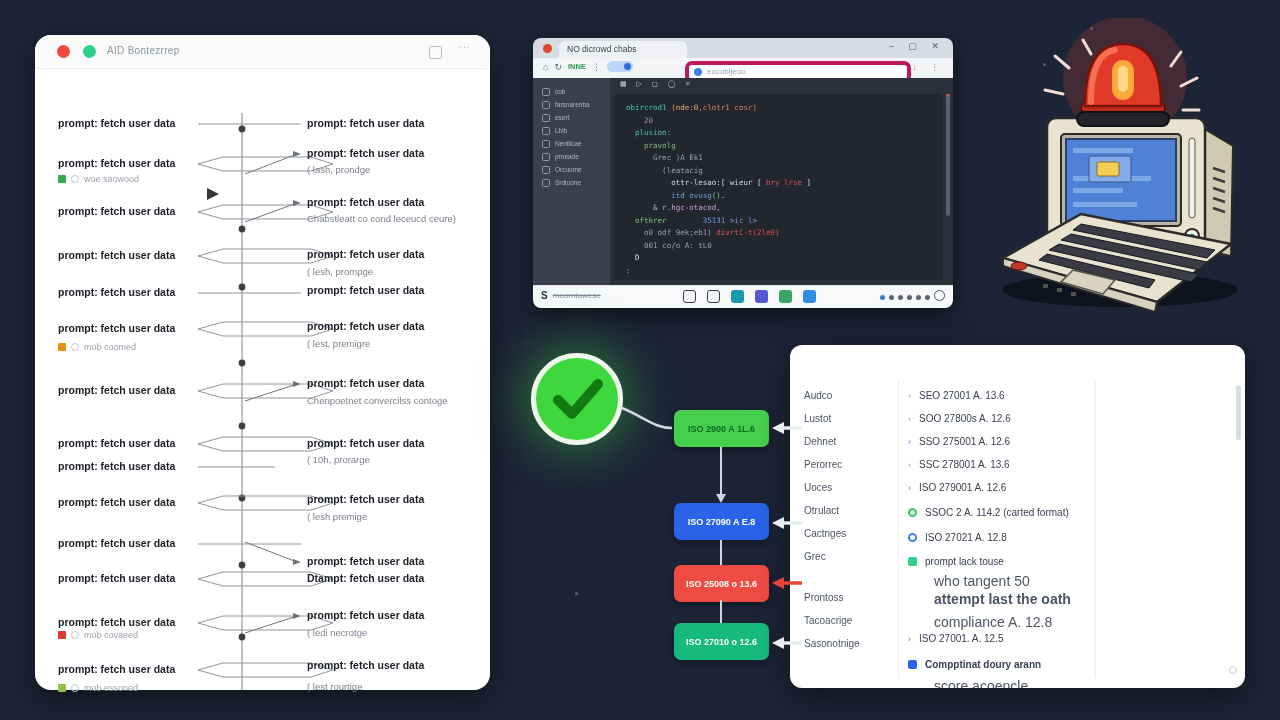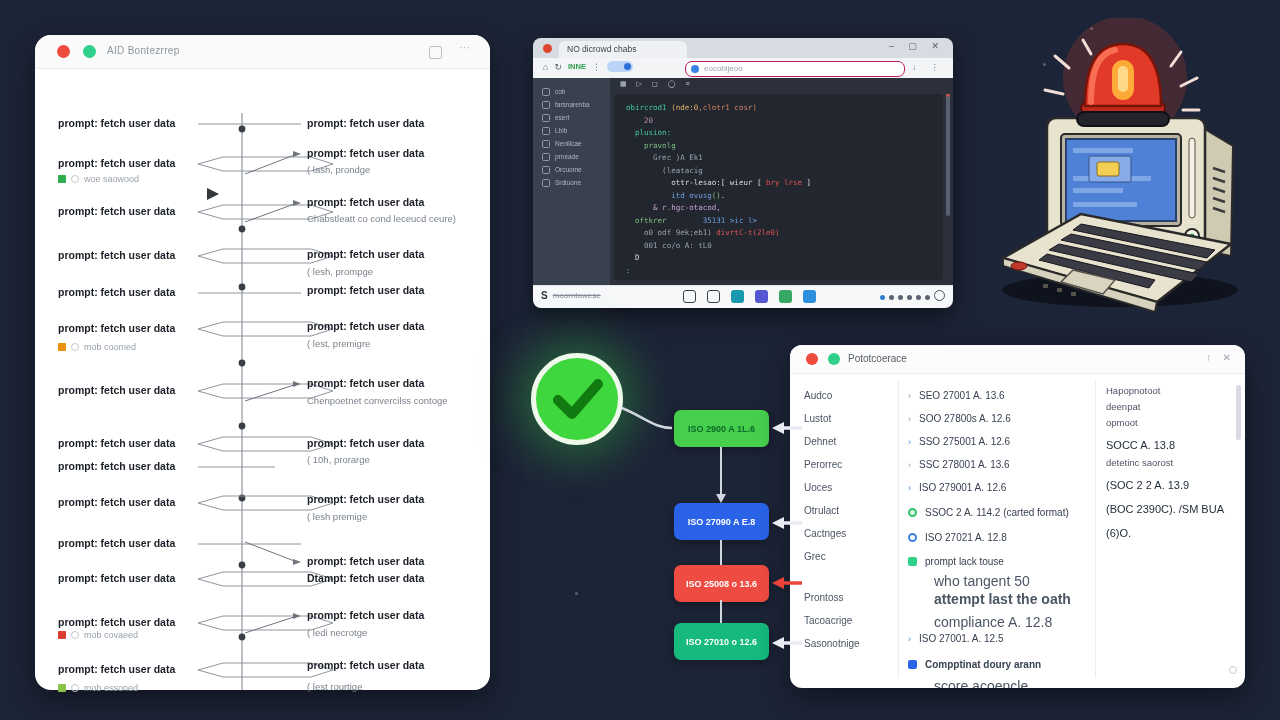--- a/index.html
+++ b/index.html
@@ -30,21 +30,21 @@
   .bw-tabs{position:absolute;left:0;top:0;right:0;height:20px;background:#d7dbe2;}
   .bw-fav{position:absolute;left:10px;top:6px;width:9px;height:9px;border-radius:50%;background:#e0442f;}
   .bw-tab{position:absolute;left:26px;top:3px;width:120px;height:17px;background:#eef0f3;border-radius:6px 6px 0 0;
           font-size:8.5px;color:#3c4450;line-height:17px;padding-left:8px;}
   .bw-ctrls{position:absolute;right:8px;top:3px;font-size:9px;color:#555d68;letter-spacing:6px;}
   .bw-toolbar{position:absolute;left:0;top:20px;right:0;height:20px;background:#f2f4f6;border-bottom:1px solid #e2e6ea;}
   .bw-ticons{position:absolute;left:10px;top:3px;font-size:9px;color:#5b6472;display:flex;gap:6px;align-items:center;}
   .bw-green{color:#2f9e4f;font-weight:700;font-size:7.5px;}
   .bw-pill{width:26px;height:11px;border-radius:6px;background:#bcd4f8;display:inline-block;position:relative;}
   .bw-pill:after{content:"";position:absolute;right:2px;top:2px;width:7px;height:7px;border-radius:50%;background:#2e6fd8;}
-  .bw-addr{position:absolute;left:152px;top:3px;width:200px;height:14px;background:#fff;border:1px solid #be185d;
+  .bw-addr{position:absolute;left:152px;top:3px;width:200px;height:14px;background:#fff;border:4px solid #be185d;
            border-radius:7px;font-size:8px;color:#9aa2ad;line-height:14px;padding-left:18px;}
   .bw-addr-ic{position:absolute;left:5px;top:2.5px;width:8px;height:8px;border-radius:50%;background:#3b82e8;}
   .bw-ricons{position:absolute;right:8px;top:4px;font-size:8.5px;color:#7b8490;letter-spacing:6px;}
   .bw-body{position:absolute;left:0;top:40px;right:0;bottom:22px;background:#2b303b;}
   .bw-side{position:absolute;left:0;top:0;width:77px;bottom:0;background:#394050;padding-top:7px;box-sizing:border-box;}
   .bw-side-item{display:flex;align-items:center;gap:5px;font-size:6.5px;color:#aeb6c4;padding:2.5px 0 2.5px 9px;}
   .bw-side-ic{width:6px;height:6px;border:1px solid #8f98a8;border-radius:1.5px;display:inline-block;}
   .bw-main{position:absolute;left:77px;top:0;right:0;bottom:0;}
   .bw-minibar{position:absolute;left:0;top:0;right:0;height:14px;font-size:7px;color:#c3cad6;
               padding:2px 0 0 10px;letter-spacing:4px;}
@@ -362,41 +362,24 @@
       <polyline points="22,42 36,56 62,26" fill="none" stroke="#117a11" stroke-width="10" stroke-linecap="round" stroke-linejoin="round"></polyline>
     </svg>
   </div>
 
   <div class="flow-box" id="fb0" style="top: 410px; background: rgb(70, 207, 77); color: rgb(11, 107, 42);">ISO 2900 A 1L.6</div>
   <div class="flow-box" id="fb1" style="top: 503px; background: rgb(42, 99, 232); color: rgb(255, 255, 255);">ISO 27090 A E.8</div>
   <div class="flow-box" id="fb2" style="top: 565px; background: rgb(238, 75, 66); color: rgb(255, 255, 255);">ISO 25008 o 13.6</div>
   <div class="flow-box" id="fb3" style="top: 623px; background: rgb(22, 185, 126); color: rgb(255, 255, 255);">ISO 27010 o 12.6</div>
 
   <div class="win-comp">
-    <div class="wc-titlebar">
-      <span class="dot" style="left:16px;top:8px;width:12px;height:12px;background:#ee4b3e"></span>
-      <span class="dot" style="left:38px;top:8px;width:12px;height:12px;background:#2fd08a"></span>
-      <span class="wc-title">Pototcoerace</span>
-      <span class="wc-ic" style="right:34px">↑</span>
-      <span class="wc-ic" style="right:14px">✕</span>
-    </div>
     <div class="wc-div" style="left:108px"></div>
     <div class="wc-div" style="left:305px"></div>
     <div id="wc-nav"></div>
     <div id="wc-list"></div>
-    <div class="wc-detail" id="wc-detail" style="top:38px">
-        <div>Hapopnotoot</div>
-        <div>deenpat</div>
-        <div>opmoot</div>
-        <div class="hd" style="margin-top: 4px;">SOCC A. 13.8</div>
-        <div>detetinc saorost</div>
-        <div class="hd" style="margin-top: 4px;">(SOC 2 2 A. 13.9</div>
-        <div class="hd" style="margin-top: 4px;">(BOC 2390C). /SM BUA</div>
-        <div class="hd" style="margin-top: 4px;">(6)O.</div>
-      </div>
     <div class="wc-scroll"></div>
     <div class="wc-resize"></div>
   <div class="wc-nav-item" style="top: 45px;">Audco</div>
       <div class="wc-nav-item" style="top: 68px;">Lustot</div>
       <div class="wc-nav-item" style="top: 91px;">Dehnet</div>
       <div class="wc-nav-item" style="top: 114px;">Perorrec</div>
       <div class="wc-nav-item" style="top: 137px;">Uoces</div>
       <div class="wc-nav-item" style="top: 160px;">Otrulact</div>
       <div class="wc-nav-item" style="top: 183px;">Cactnges</div>
       <div class="wc-nav-item" style="top: 206px;">Grec</div>

